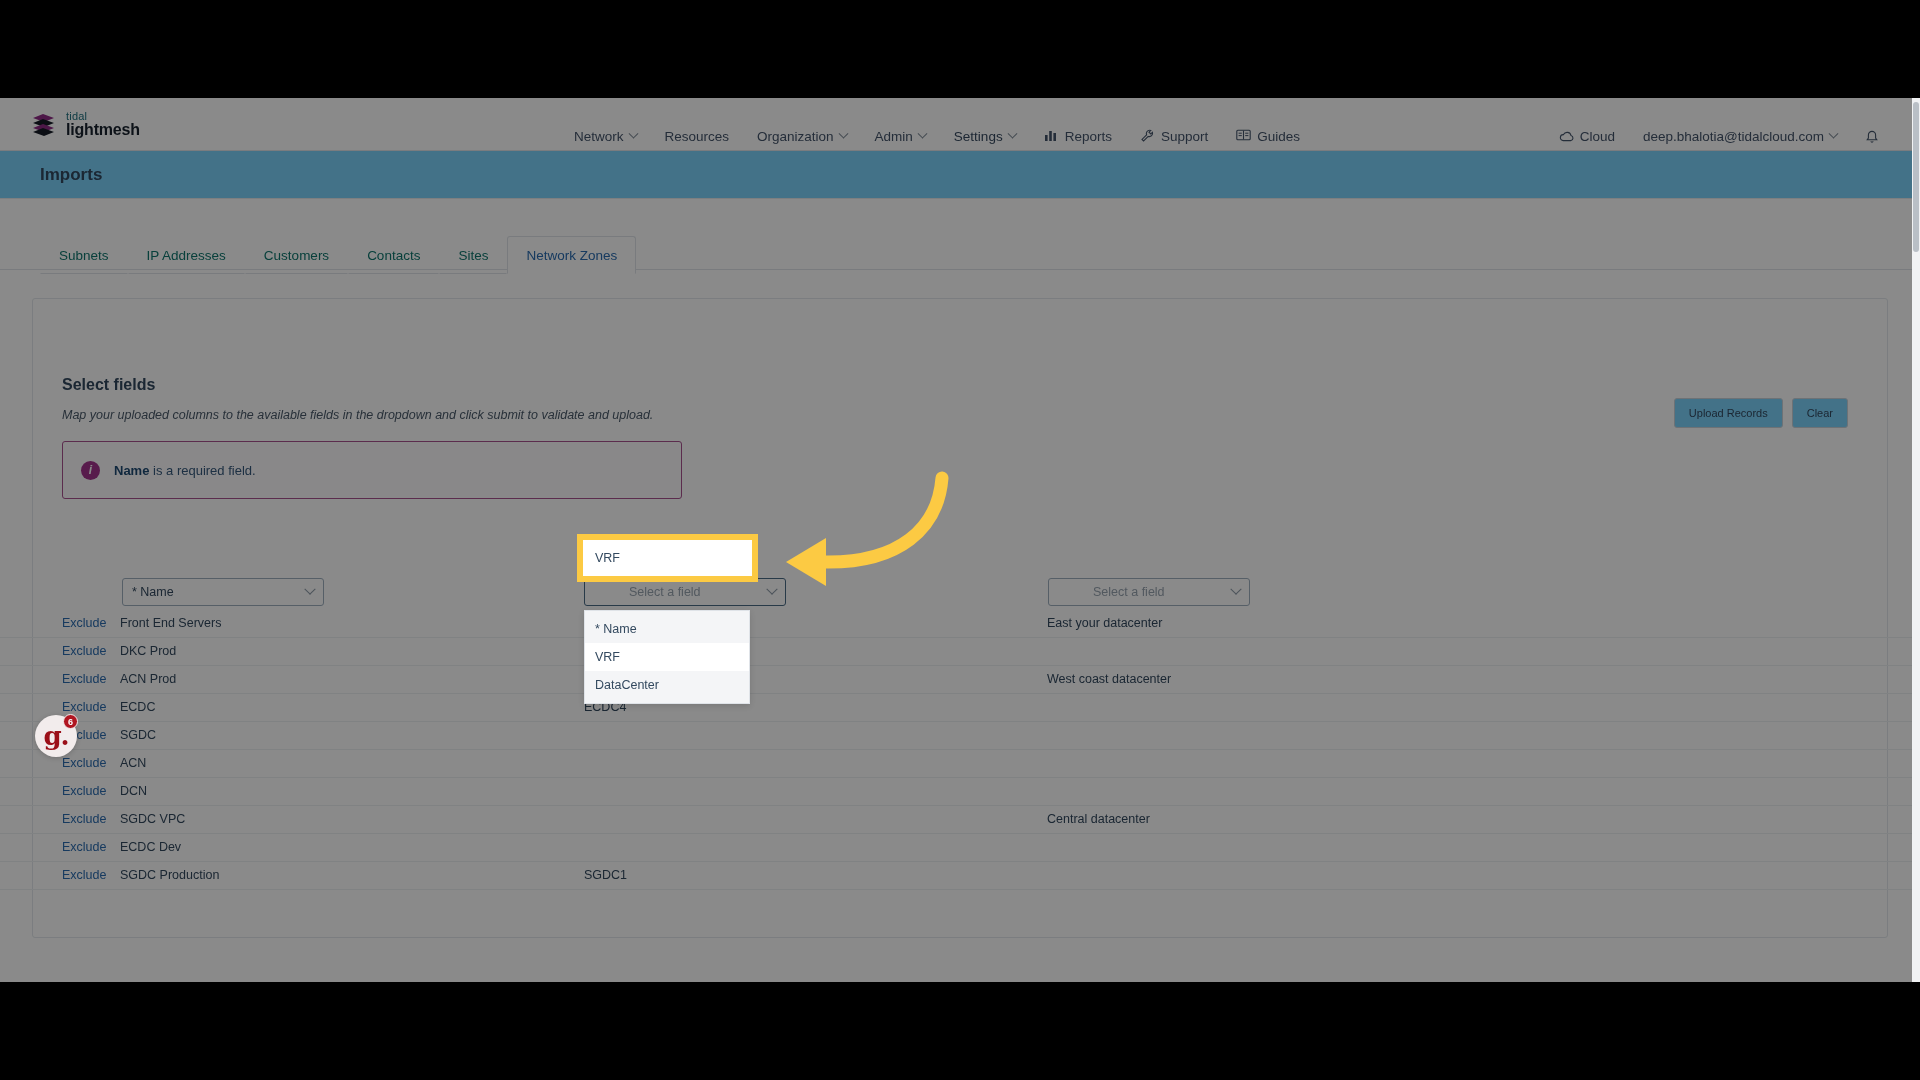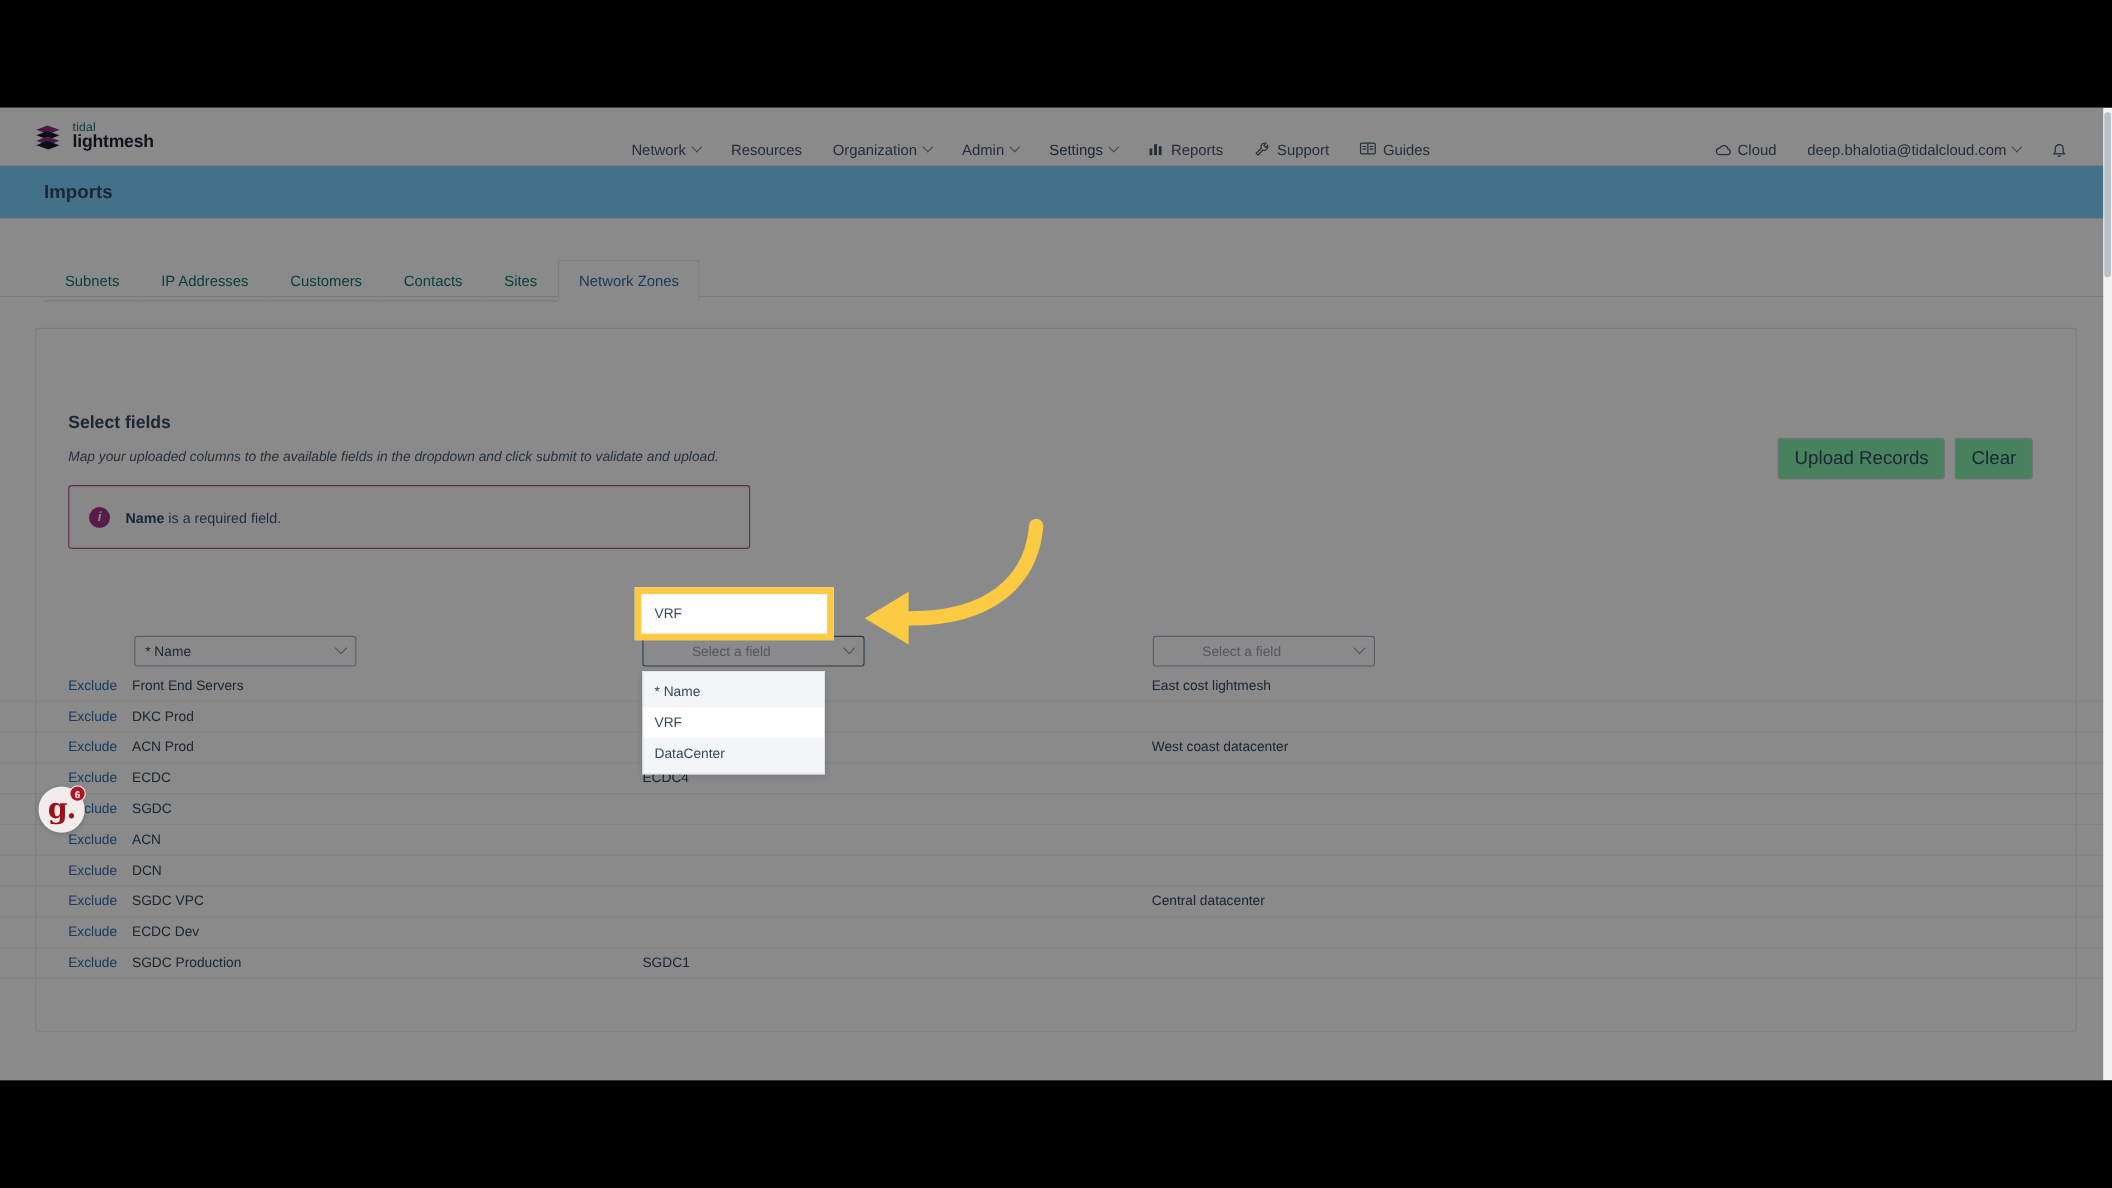--- a/index.html
+++ b/index.html
@@ -127,22 +127,22 @@
   .sec-sub {
     position: absolute; left: 62px; top: 310px;
     font-size: 12.5px; color: #4a5a6a; font-style: italic;
   }
 
   .actions {
     position: absolute; right: 72px; top: 300px;
     display: flex; gap: 9px;
   }
   .btn {
-    font-size: 17px; color: #33495f;
-    background: #86efac; border: 1px solid #c9d2da;
+    font-size: 11px; color: #33495f;
+    background: #7dd3fc; border: 1px solid #c9d2da;
     border-radius: 3px; padding: 8px 14px; cursor: pointer;
     white-space: nowrap;
   }
 
   
   .alert {
     position: absolute; left: 62px; top: 343px;
     width: 620px; height: 58px;
     border: 1px solid #a8528f;
     border-radius: 3px;
@@ -422,21 +422,21 @@
       <div class="dd-opt sel-opt">VRF</div>
       <div class="dd-opt">DataCenter</div>
     </div>
 
     <div class="rows">
 
       <div class="row">
         <span class="cell c-ex">Exclude</span>
         <span class="cell c-name">Front End Servers</span>
         <span class="cell c-vrf"></span>
-        <span class="cell c-dc">East cost lightmesh</span>
+        <span class="cell c-dc">East your datacenter</span>
       </div>
 
       <div class="row">
         <span class="cell c-ex">Exclude</span>
         <span class="cell c-name">DKC Prod</span>
         <span class="cell c-vrf"></span>
         <span class="cell c-dc"></span>
       </div>
 
       <div class="row">

